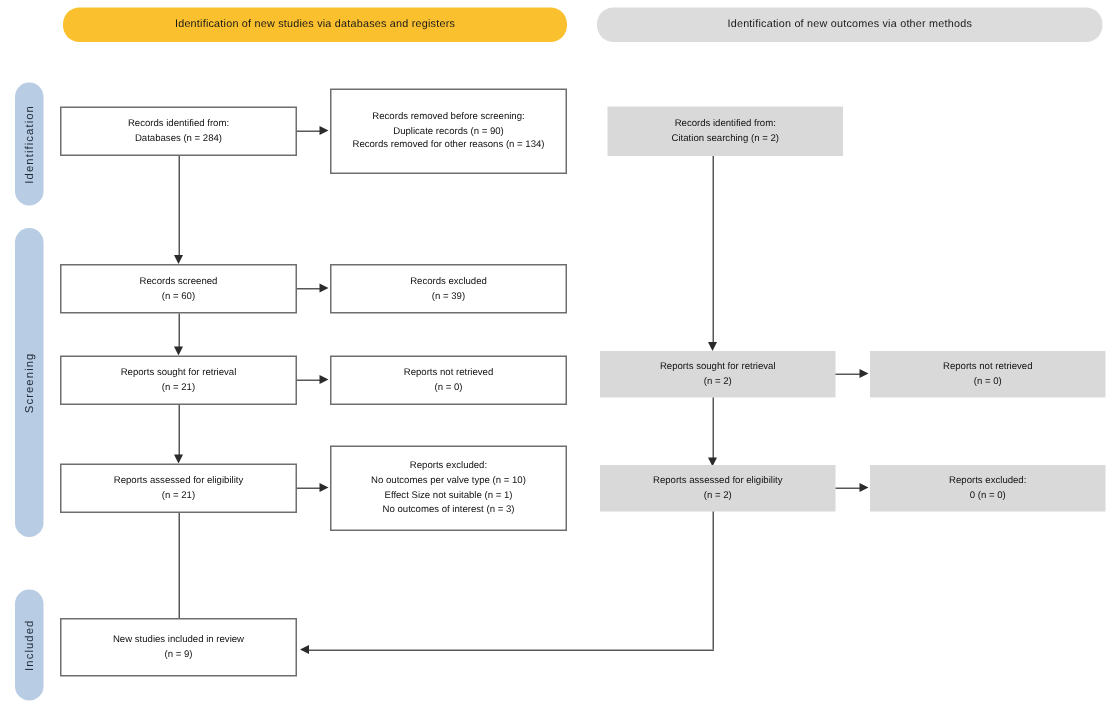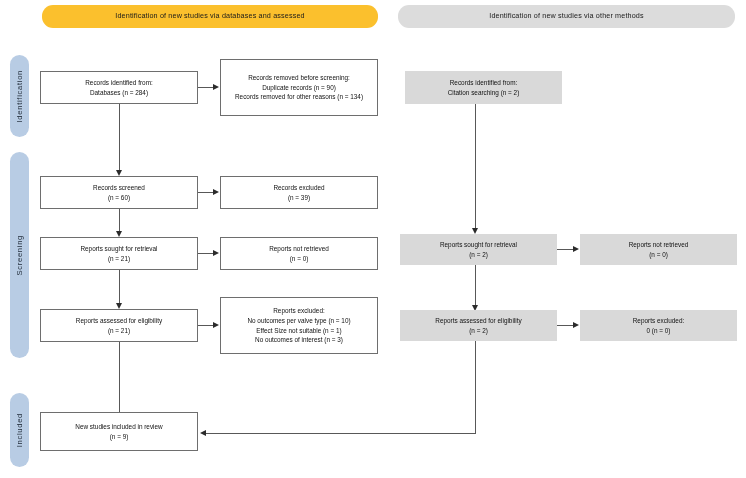--- a/index.html
+++ b/index.html
@@ -124,23 +124,23 @@
     border-left: 3.5px solid transparent;
     border-right: 3.5px solid transparent;
     border-top: 6px solid #2b2b2b;
   }
 </style>
 </head>
 <body>
 
 <div id="diagram">
 
-  <div class="banner banner-db">Identification of new studies via databases and assessed</div>
-
-  <div class="banner banner-other">Identification of new studies via other methods</div>
+  <div class="banner banner-db">Identification of new studies via databases and registers</div>
+
+  <div class="banner banner-other">Identification of new outcomes via other methods</div>
 
   <div class="pill pill-identification">
     <span>Identification</span>
   </div>
   <div class="pill pill-screening">
     <span>Screening</span>
   </div>
   <div class="pill pill-included">
     <span>Included</span>
   </div>

